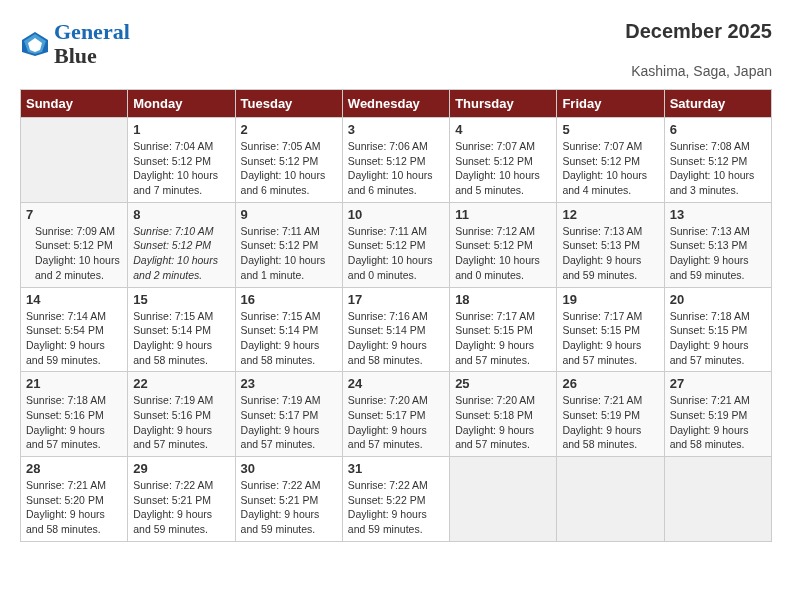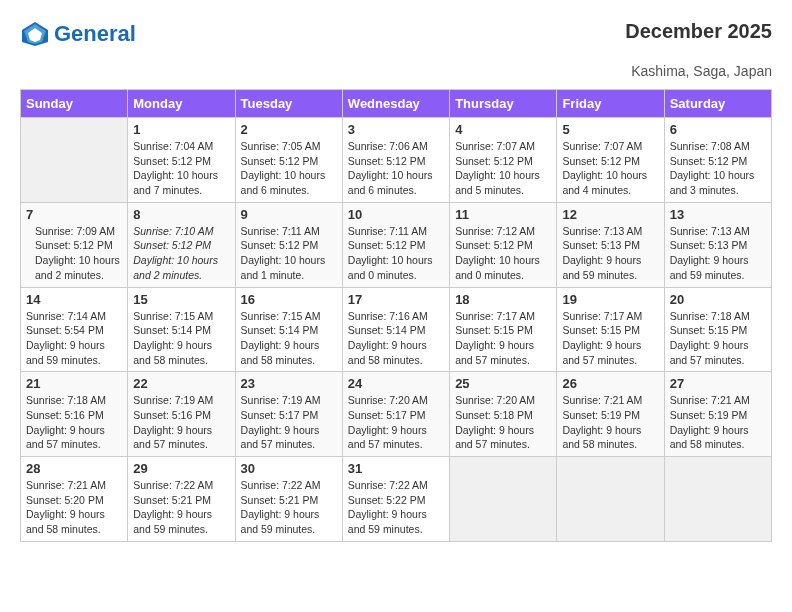--- a/index.html
+++ b/index.html
@@ -12,20 +12,21 @@
     }
     .header-area {
       display: flex;
       justify-content: space-between;
       align-items: flex-start;
       margin-bottom: 10px;
     }
     .logo {
       display: flex;
       align-items: center;
+      font-family: Liberation Serif, serif;
     }
     .logo-text {
       font-size: 22px;
       font-weight: bold;
       color: #333;
       line-height: 1.1;
     }
     .logo-text span {
       color: #1a6ab5;
     }
@@ -46,21 +47,21 @@
       font-size: 14px;
       color: #555;
       margin-top: 20px;
     }
     table {
       width: 100%;
       border-collapse: collapse;
       font-size: 11px;
     }
     thead tr th {
-      background-color: #8b5cf6;
+      background-color: #7f1d1d;
       color: #fff;
       text-align: left;
       padding: 6px 5px;
       font-size: 13px;
       font-weight: bold;
       border: 1px solid #ccc;
     }
     tbody tr td {
       border: 1px solid #ccc;
       vertical-align: top;
@@ -92,20 +93,21 @@
 
 <div class="header-area">
   <div class="logo">
     <svg class="logo-icon" viewBox="0 0 30 28">
       <polygon points="15,2 28,10 28,22 15,26 2,22 2,10" fill="#1a6ab5"></polygon>
       <polygon points="15,4 26,11 22,22 15,24 8,22 4,11" fill="#4a9fd5"></polygon>
       <polygon points="15,8 22,13 20,20 15,22 10,20 8,13" fill="#fff"></polygon>
     </svg>
     <div class="logo-text">
       <div><span>General</span></div>
+      <div>Blue</div>
     </div>
   </div>
   <div class="title-area">
     <div class="month-title">December 2025</div>
     <div class="location">Kashima, Saga, Japan</div>
   </div>
 </div>
 
 <table>
   <thead>

